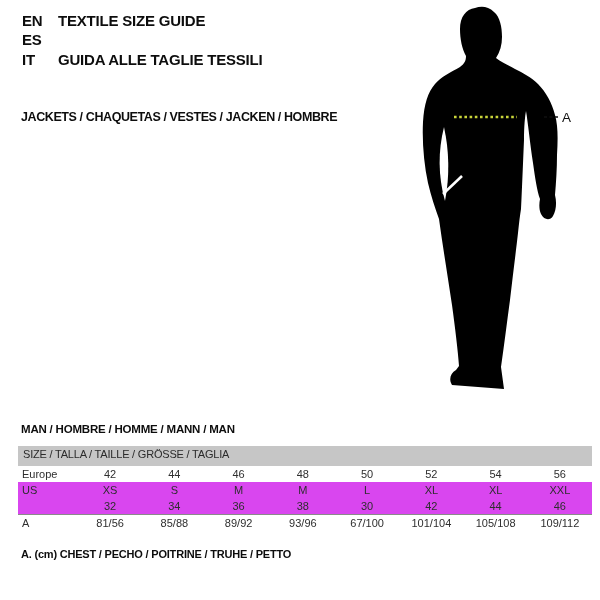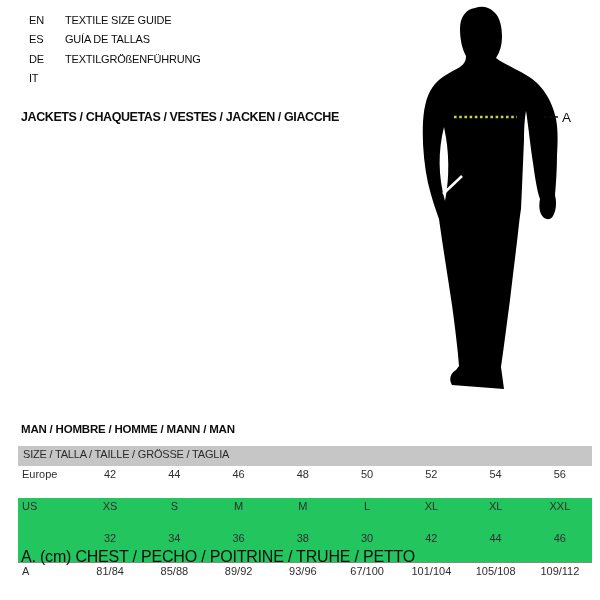--- a/index.html
+++ b/index.html
@@ -4,67 +4,63 @@
 <style>
   html,body{margin:0;padding:0;}
   body{
     width:600px;height:600px;position:relative;background:#ffffff;
     font-family:"Liberation Sans","DejaVu Sans",sans-serif;
     color:#111;overflow:hidden;
   }
   .abs{position:absolute;}
 
   
-  .lang-block{left:29px;top:11px;font-size:11px;font-weight:normal;letter-spacing:-0.2px;color:#0d0d0d;}
+  .lang-block{left:22px;top:11px;font-size:15px;font-weight:bold;letter-spacing:-0.2px;color:#0d0d0d;}
   .lang-row{display:grid;grid-template-columns:36px auto;line-height:19.4px;white-space:nowrap;}
 
   
   .category-block{left:21px;top:108px;font-size:12.5px;font-weight:bold;letter-spacing:-0.4px;line-height:19.2px;color:#0d0d0d;white-space:nowrap;}
 
   
   .figure-wrap{left:405px;top:5px;width:170px;height:390px;}
 
   
   .section-title{left:21px;top:423px;font-size:11.5px;font-weight:bold;letter-spacing:-0.2px;color:#0d0d0d;white-space:nowrap;}
 
   
   .size-table{left:18px;top:446px;width:574px;font-size:11px;color:#2e2e2e;}
   .st-header{background:#c6c6c6;height:20px;line-height:17px;padding-left:5px;letter-spacing:-0.2px;color:#2b2b2b;}
-  .st-row{display:grid;grid-template-columns:60px repeat(8,1fr);height:32px;line-height:16px;}
+  .st-row{display:grid;grid-template-columns:60px repeat(8,1fr);height:16px;line-height:16px;}
   .st-row .lbl{text-align:left;padding-left:4px;}
   .st-row .val{text-align:center;}
-  .st-row.stripe{background:#22c55e;}
+  .st-row.stripe{background:#d946ef;}
   .st-row.a-row{border-top:1px solid #8a8a8a;height:17px;line-height:17px;}
 
   
-  .footnote{left:21px;top:548px;font-size:16px;font-weight:normal;letter-spacing:-0.2px;color:#0d0d0d;white-space:nowrap;}
+  .footnote{left:21px;top:548px;font-size:11px;font-weight:bold;letter-spacing:-0.2px;color:#0d0d0d;white-space:nowrap;}
 </style>
 </head>
 <body>
 
 <div class="abs lang-block">
   <div class="lang-row">
     <span>EN</span>
     <span>TEXTILE SIZE GUIDE</span>
   </div>
   <div class="lang-row">
     <span>ES</span>
-    <span>GUÍA DE TALLAS</span>
-  </div>
-  <div class="lang-row">
-    <span>DE</span>
-    <span>TEXTILGRÖßENFÜHRUNG</span>
   </div>
   <div class="lang-row">
     <span>IT</span>
+    <span>GUIDA ALLE TAGLIE TESSILI</span>
   </div>
 </div>
 
 <div class="abs category-block">
-  <div>JACKETS / CHAQUETAS / VESTES / JACKEN / GIACCHE</div>
+  <div>JACKETS / CHAQUETAS / VESTES / JACKEN / HOMBRE</div>
 </div>
 
 <div class="abs figure-wrap">
   <svg width="170" height="390" viewBox="0 0 170 390" xmlns="http://www.w3.org/2000/svg">
     <path d="M70,3
          C61,4 55,12 55,24
          C55,34 57,44 61,51
          C61,56 59,59 55,62
          C46,67 36,72 30,79
          C23,87 19,99 18,117
@@ -144,21 +140,21 @@
     <span class="val">36</span>
     <span class="val">38</span>
     <span class="val">30</span>
     <span class="val">42</span>
     <span class="val">44</span>
     <span class="val">46</span>
   </div>
 
   <div class="st-row a-row">
     <span class="lbl">A</span>
-    <span class="val">81/84</span>
+    <span class="val">81/56</span>
     <span class="val">85/88</span>
     <span class="val">89/92</span>
     <span class="val">93/96</span>
     <span class="val">67/100</span>
     <span class="val">101/104</span>
     <span class="val">105/108</span>
     <span class="val">109/112</span>
   </div>
 </div>
 

